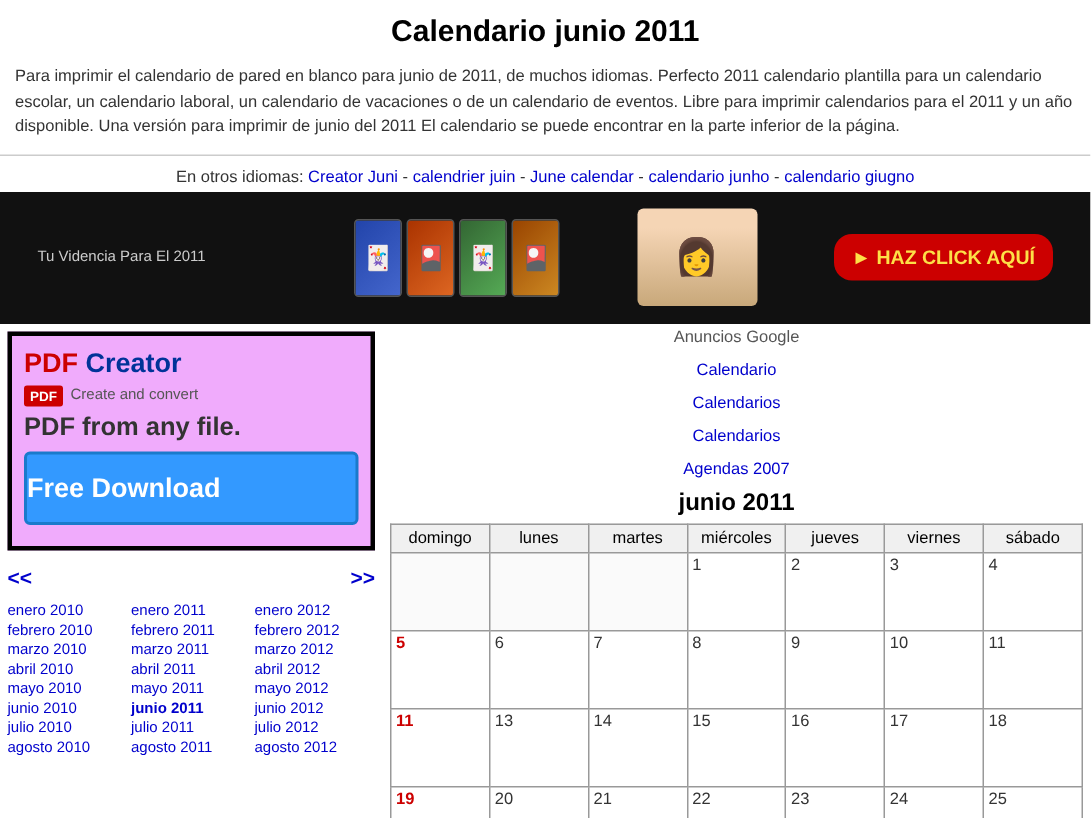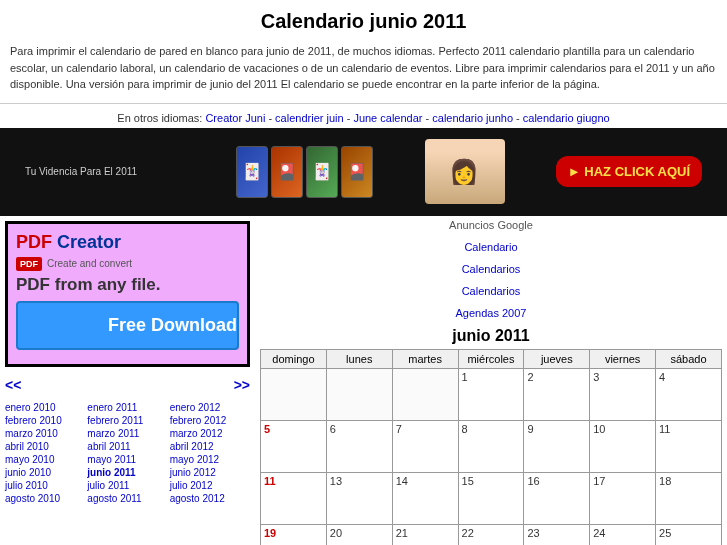--- a/index.html
+++ b/index.html
@@ -21,21 +21,21 @@
 
     .main-layout { display: flex; width: 100%; }
 
     .left-sidebar { width: 255px; min-width: 255px; background: #fff; padding: 5px; }
     .pdf-ad { background: #f0abfc; border: 3px solid #000000; padding: 8px; margin-bottom: 8px; }
     .pdf-ad-title { color: #00c; font-size: 18px; font-weight: bold; }
     .pdf-ad-title span { color: #cc0000; }
     .pdf-ad-subtitle { font-size: 10px; color: #555; display: flex; align-items: center; gap: 5px; margin: 4px 0; }
     .pdf-icon { background: #cc0000; color: #fff; font-size: 9px; font-weight: bold; padding: 2px 4px; border-radius: 2px; }
     .pdf-ad-desc { font-size: 17px; color: #333; font-weight: bold; }
-    .free-download-btn { background: #3399ff; color: #fff; font-size: 18px; font-weight: bold; text-align: right; padding: 12px 0; margin: 6px 0; border-radius: 4px; cursor: pointer; border: 2px solid #1a7acc; }
+    .free-download-btn { background: #3399ff; color: #fff; font-size: 18px; font-weight: bold; text-align: left; padding: 12px 0; margin: 6px 0; border-radius: 4px; cursor: pointer; border: 2px solid #1a7acc; }
 
     .year-links { display: grid; grid-template-columns: 1fr 1fr 1fr; gap: 0 2px; font-size: 10px; margin-top: 6px; }
     .year-links a { color: #00c; text-decoration: none; display: block; padding: 1px 0; }
     .nav-arrows { display: flex; justify-content: space-between; padding: 2px 0; font-size: 12px; }
     .nav-arrows a { color: #00c; text-decoration: none; font-weight: bold; font-size: 14px; }
 
     .right-content { flex: 1; padding: 0 5px 5px 5px; }
     .ad-row { display: flex; gap: 10px; font-size: 11px; padding: 3px 0 4px; color: #555; align-items: center; flex-direction: column; }
     .ad-row a { color: #00c; text-decoration: none; font-size: 11px; }
     .ad-label { font-size: 11px; color: #555; }

